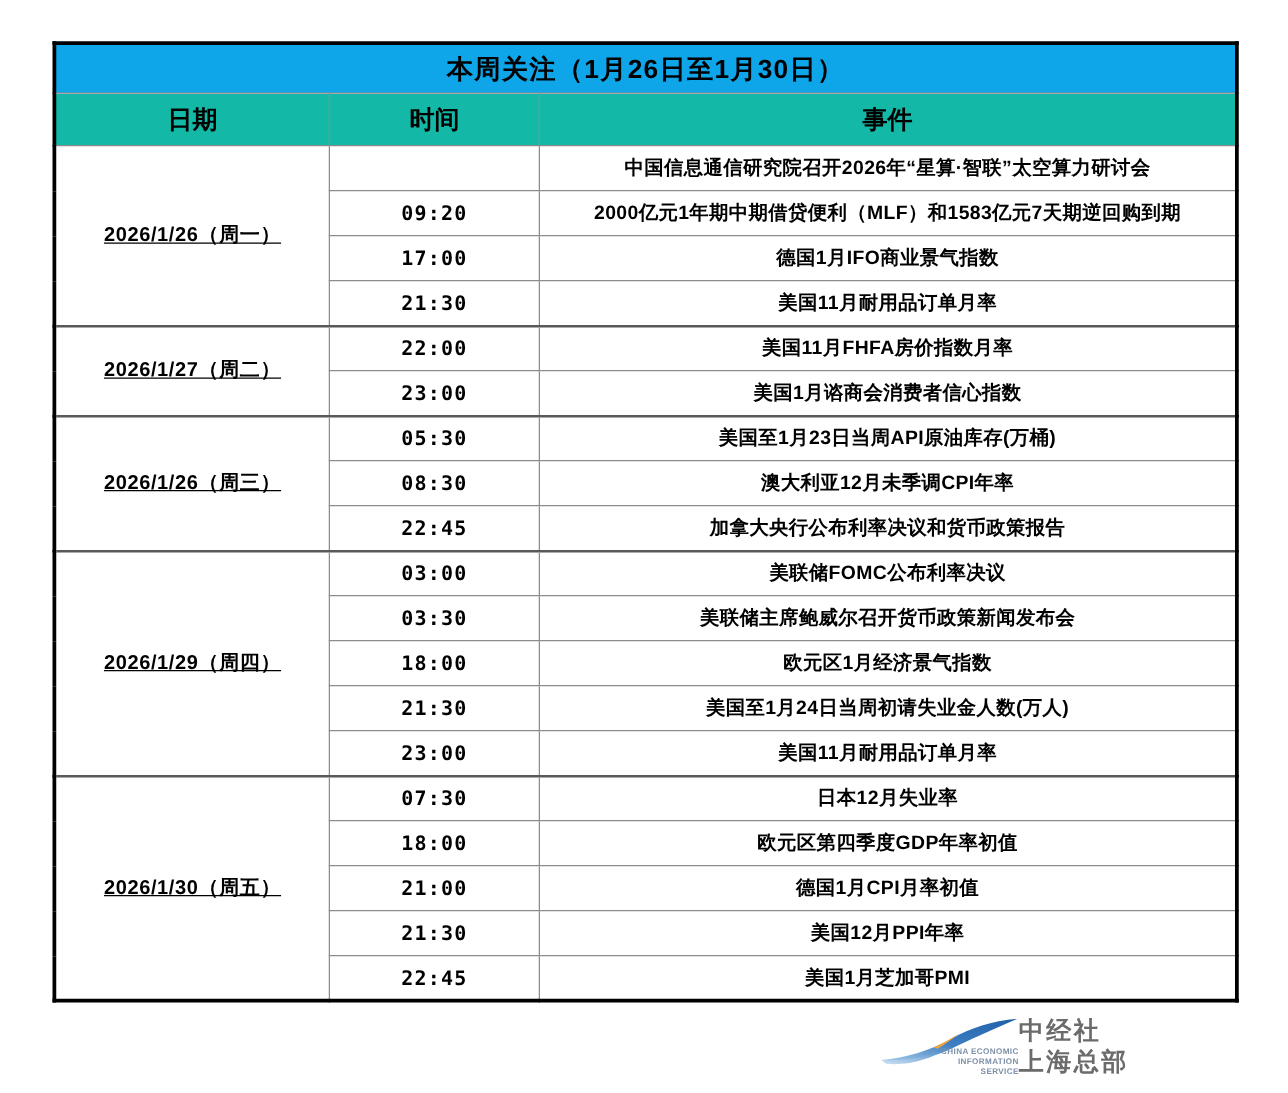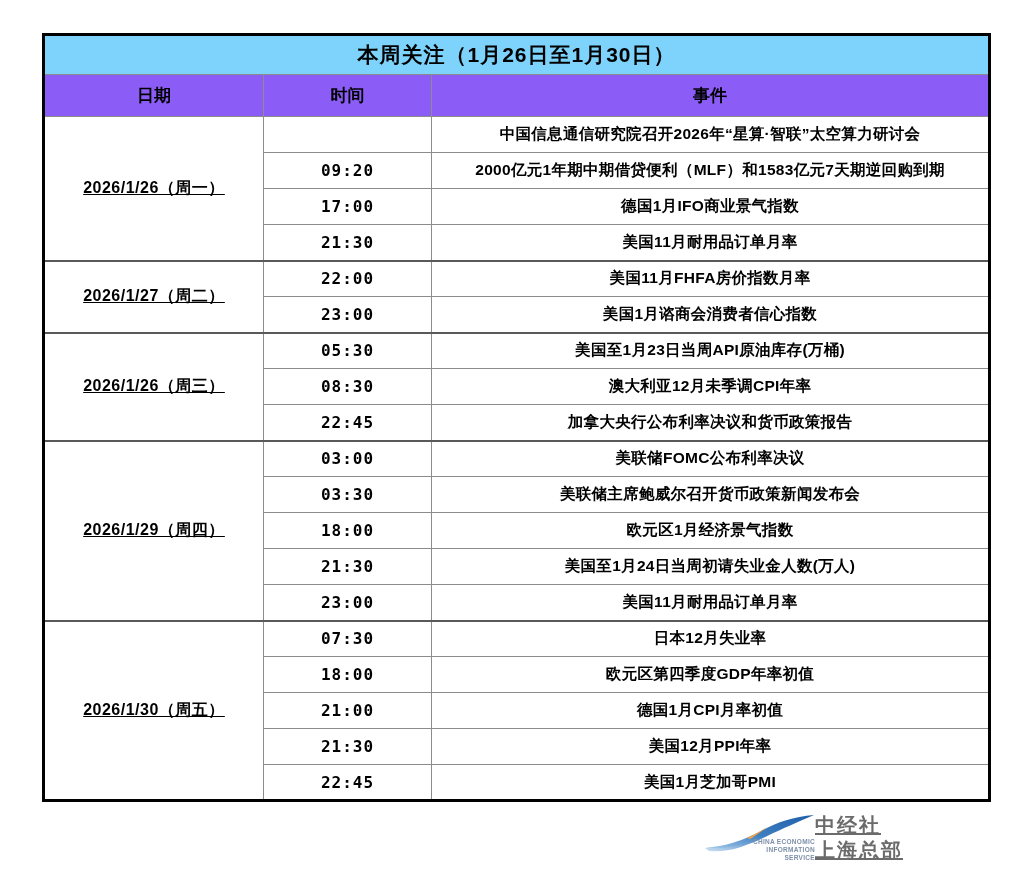--- a/index.html
+++ b/index.html
@@ -24,26 +24,26 @@
     text-align: center;
     vertical-align: middle;
     overflow: hidden;
     white-space: nowrap;
   }
   .title-cell {
     height: 40px;
     font-size: 21px;
     font-weight: 700;
     letter-spacing: 1px;
-    background: #7dd3fc;
+    background: #0ea5e9;
   }
   tr.header-row th {
     height: 42px;
-    background: #8b5cf6;
-    font-size: 17px;
+    background: #14b8a6;
+    font-size: 20px;
     font-weight: 700;
   }
   td.date-cell {
     font-size: 16px;
     font-weight: 600;
     letter-spacing: 0.5px;
     text-decoration: underline;
   }
   td.time-cell {
     height: 36px;
@@ -85,21 +85,20 @@
   }
   .logo-cn {
     position: absolute;
     left: 112px; top: 0;
     color: #6b6b6b;
     font-size: 20px;
     line-height: 25px;
     font-weight: 700;
     letter-spacing: 2px;
     white-space: nowrap;
-    text-decoration: underline;
   }
 </style>
 </head>
 <body>
 
 <div class="page">
 
   <table class="calendar">
     <colgroup>
       <col class="c-date">

